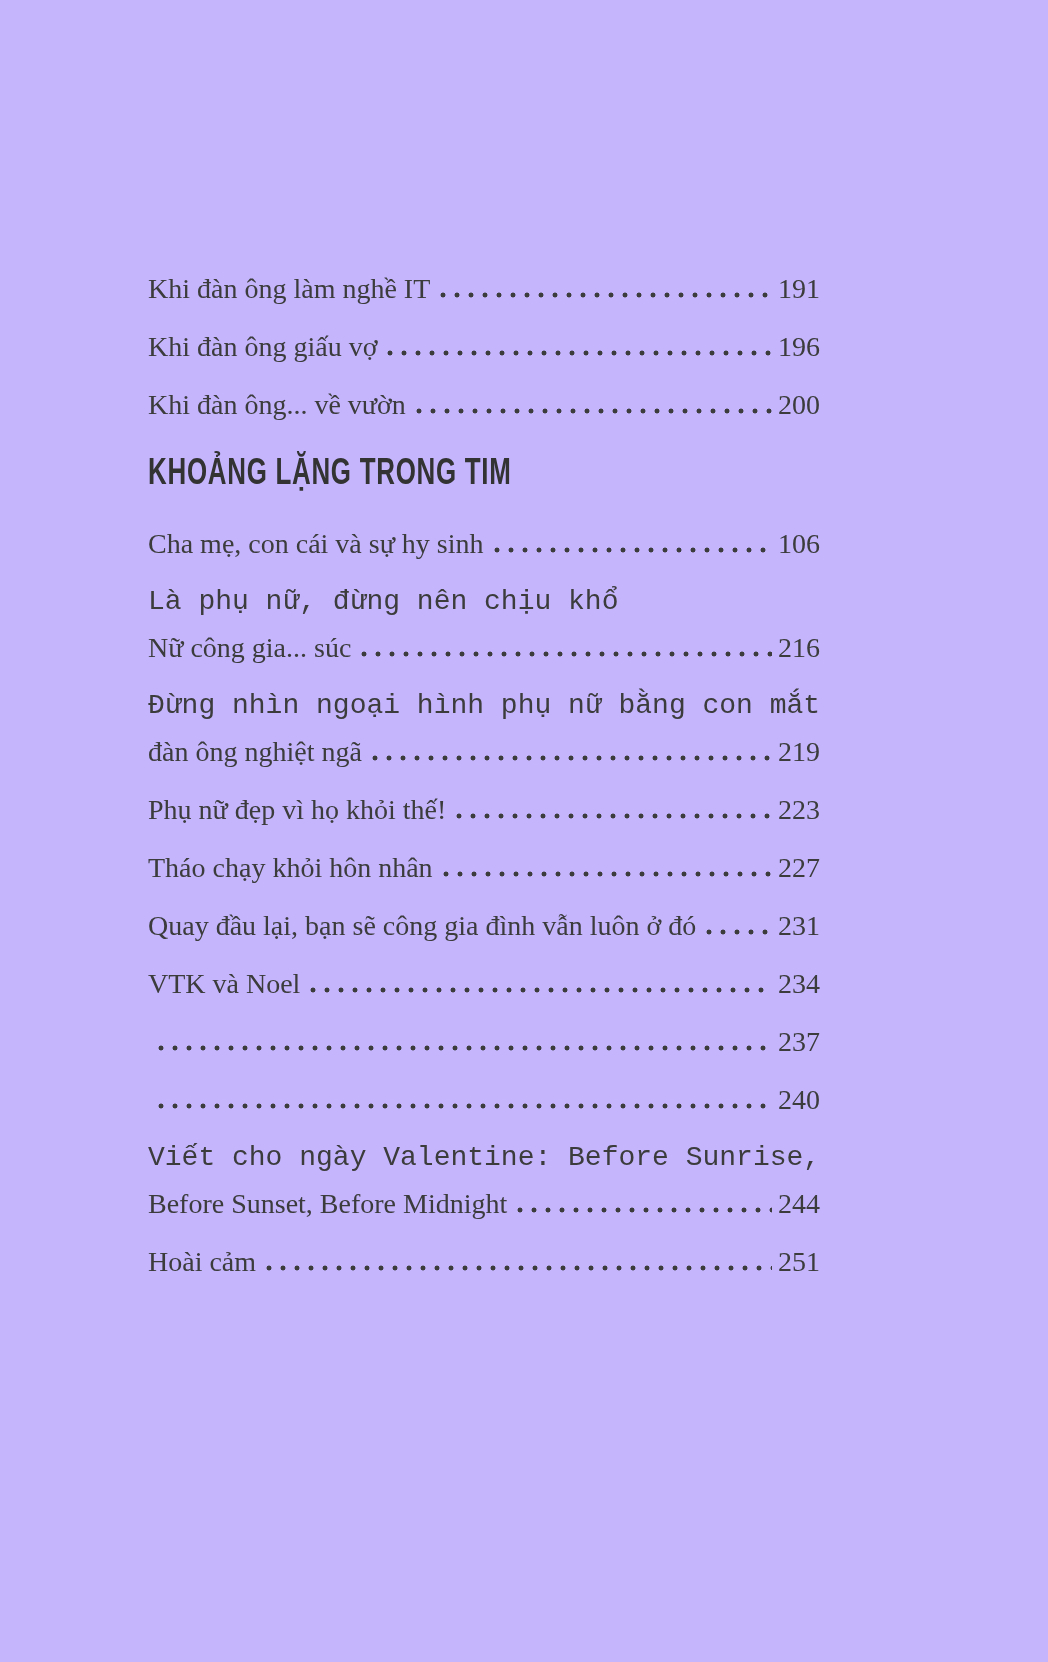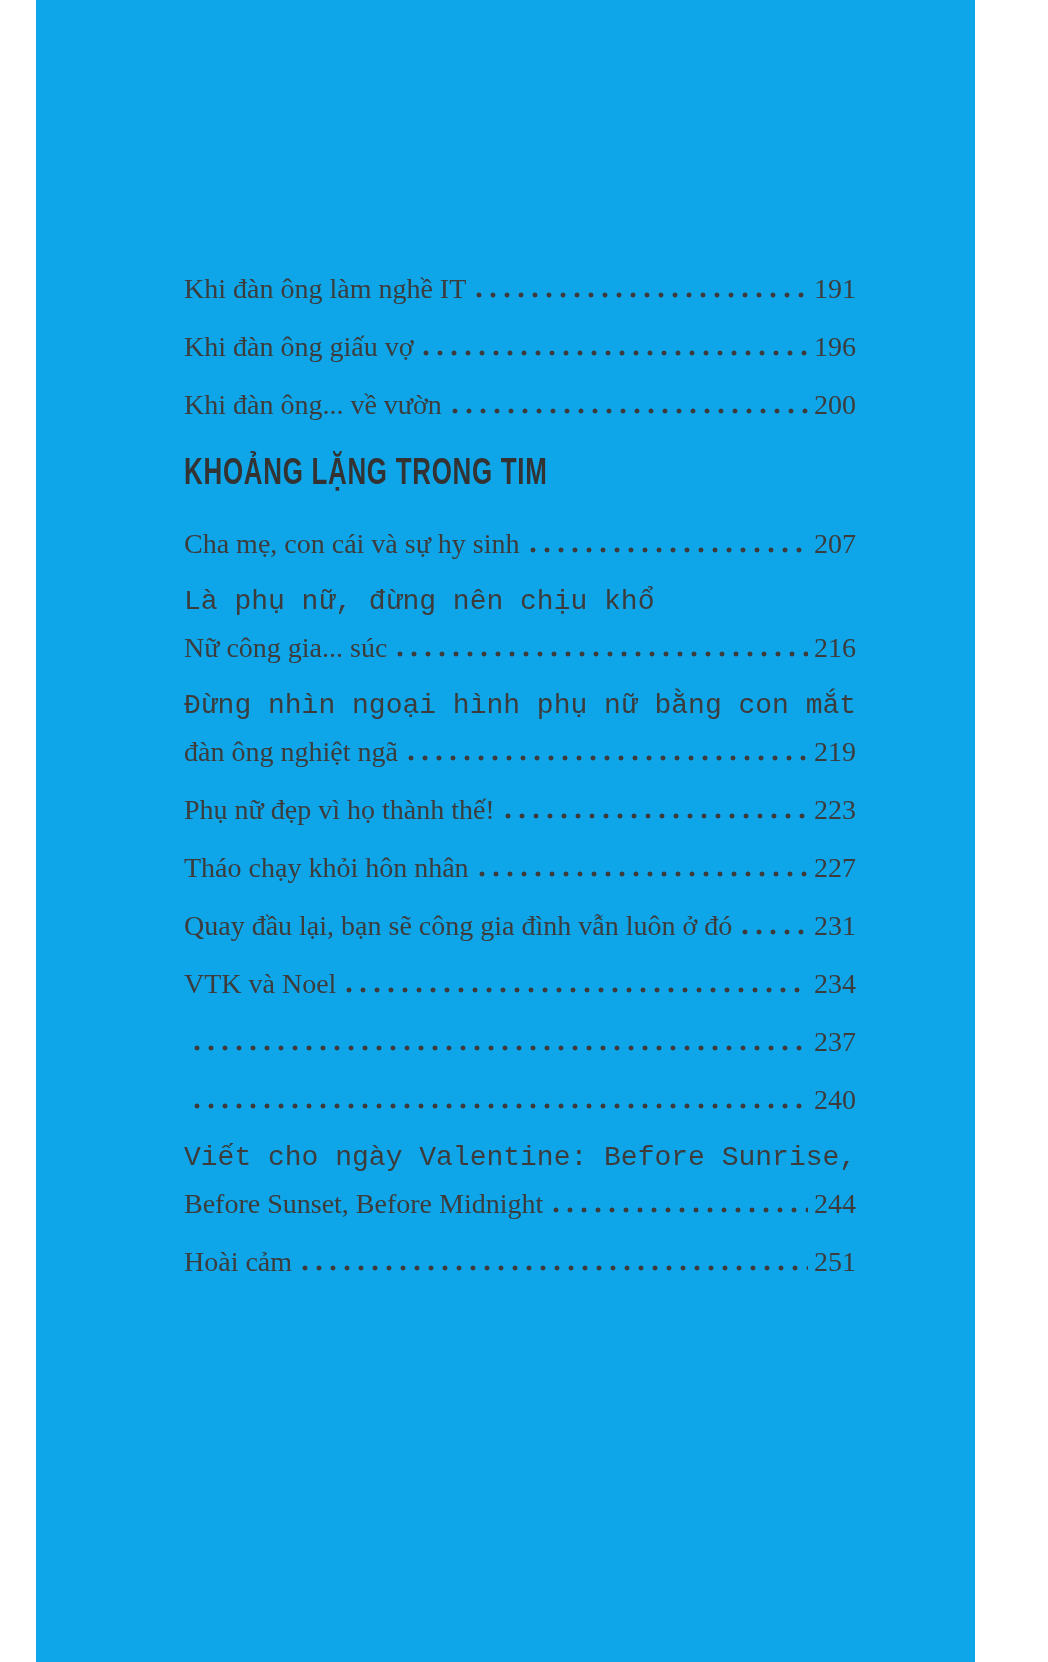--- a/index.html
+++ b/index.html
@@ -8,25 +8,24 @@
   }
   body {
     width: 1048px;
     height: 1662px;
     background: #ffffff;
     font-family: "Liberation Serif", "DejaVu Serif", serif;
     color: #3c3c3c;
   }
   .page {
     position: relative;
-    width: 939px;
+    width: 1048px;
     height: 1662px;
     overflow: hidden;
-    background: #0ea5e9;
-    margin-left: 36px;
+    background: #c4b5fd;
   }
   .content {
     position: absolute;
     left: 148px;
     top: 272px;
     width: 672px;
   }
   .row {
     display: flex;
     align-items: baseline;
@@ -89,21 +88,21 @@
       <span class="t">Khi đàn ông... về vườn</span>
       <span class="leader"></span>
       <span class="pg">200</span>
     </div>
 
     <div class="heading">KHOẢNG LẶNG TRONG TIM</div>
 
     <div class="row">
       <span class="t">Cha mẹ, con cái và sự hy sinh</span>
       <span class="leader"></span>
-      <span class="pg">207</span>
+      <span class="pg">106</span>
     </div>
 
     <div class="row tight">
       <span class="t">Là phụ nữ, đừng nên chịu khổ</span>
     </div>
 
     <div class="row">
       <span class="t">Nữ công gia... súc</span>
       <span class="leader"></span>
       <span class="pg">216</span>
@@ -112,21 +111,21 @@
     <div class="row tight">
       <span class="t">Đừng nhìn ngoại hình phụ nữ bằng con mắt</span>
     </div>
     <div class="row">
       <span class="t">đàn ông nghiệt ngã</span>
       <span class="leader"></span>
       <span class="pg">219</span>
     </div>
 
     <div class="row">
-      <span class="t">Phụ nữ đẹp vì họ thành thế!</span>
+      <span class="t">Phụ nữ đẹp vì họ khỏi thế!</span>
       <span class="leader"></span>
       <span class="pg">223</span>
     </div>
 
     <div class="row">
       <span class="t">Tháo chạy khỏi hôn nhân</span>
       <span class="leader"></span>
       <span class="pg">227</span>
     </div>
 

